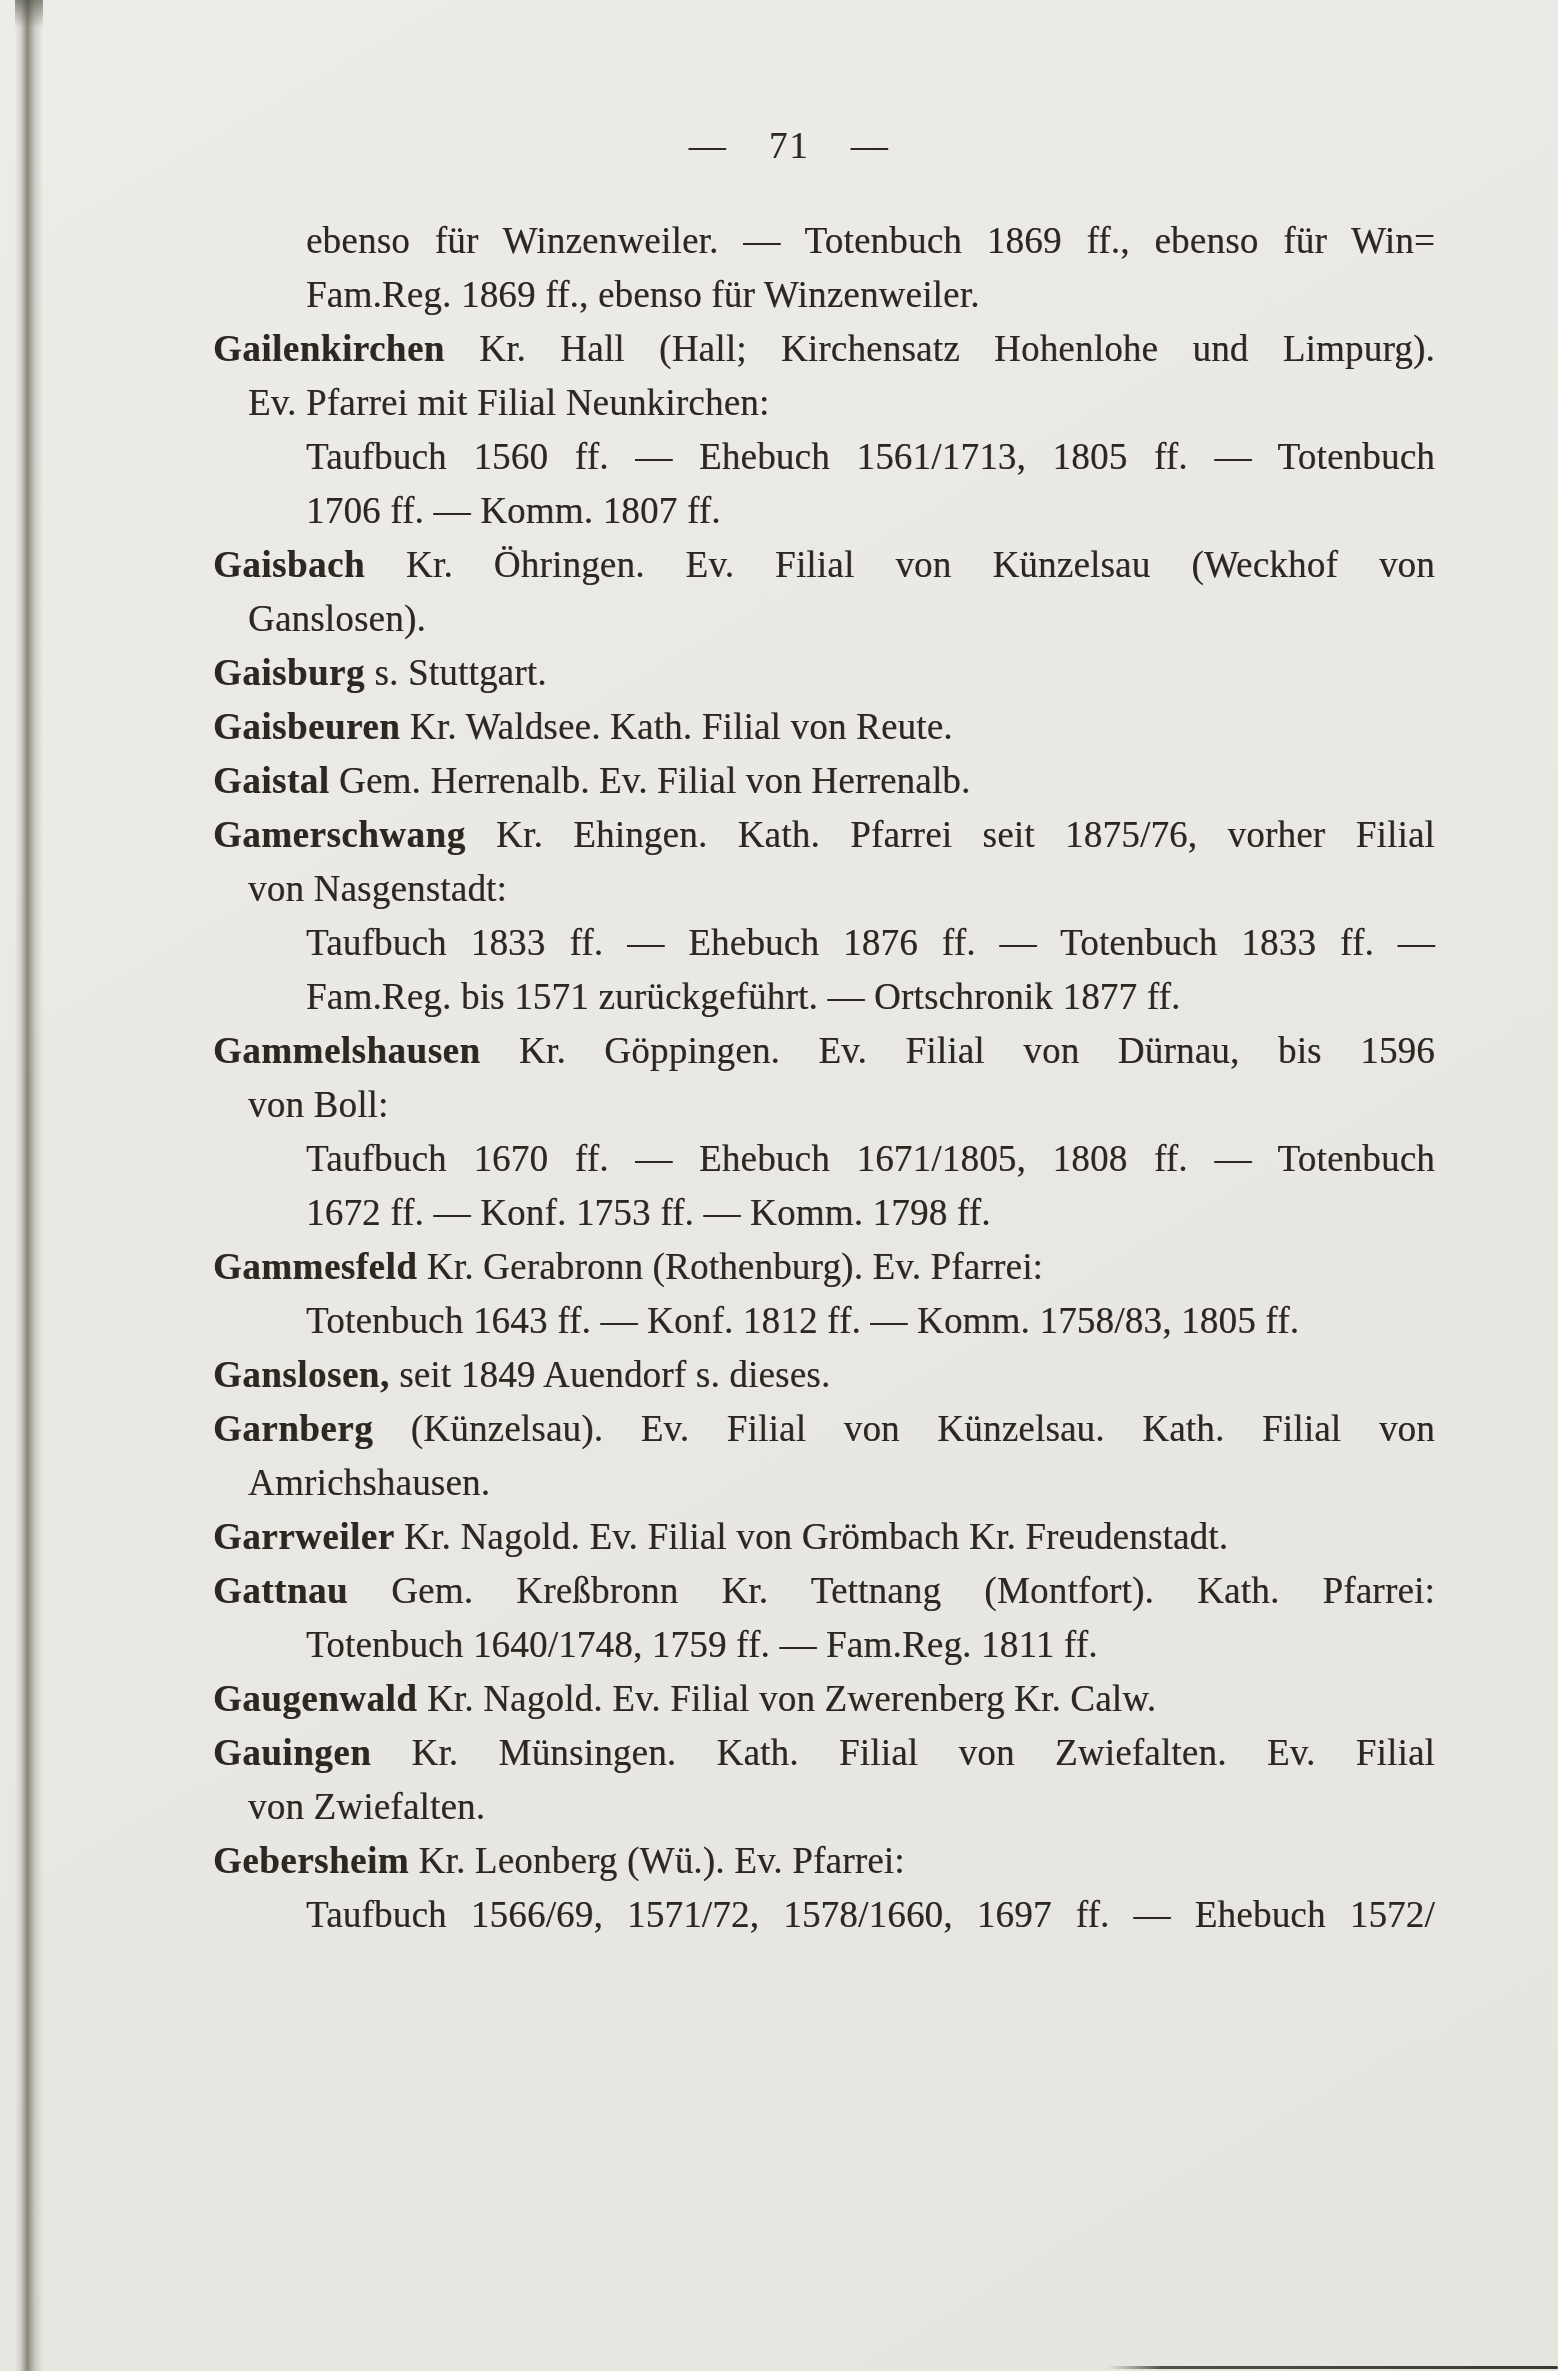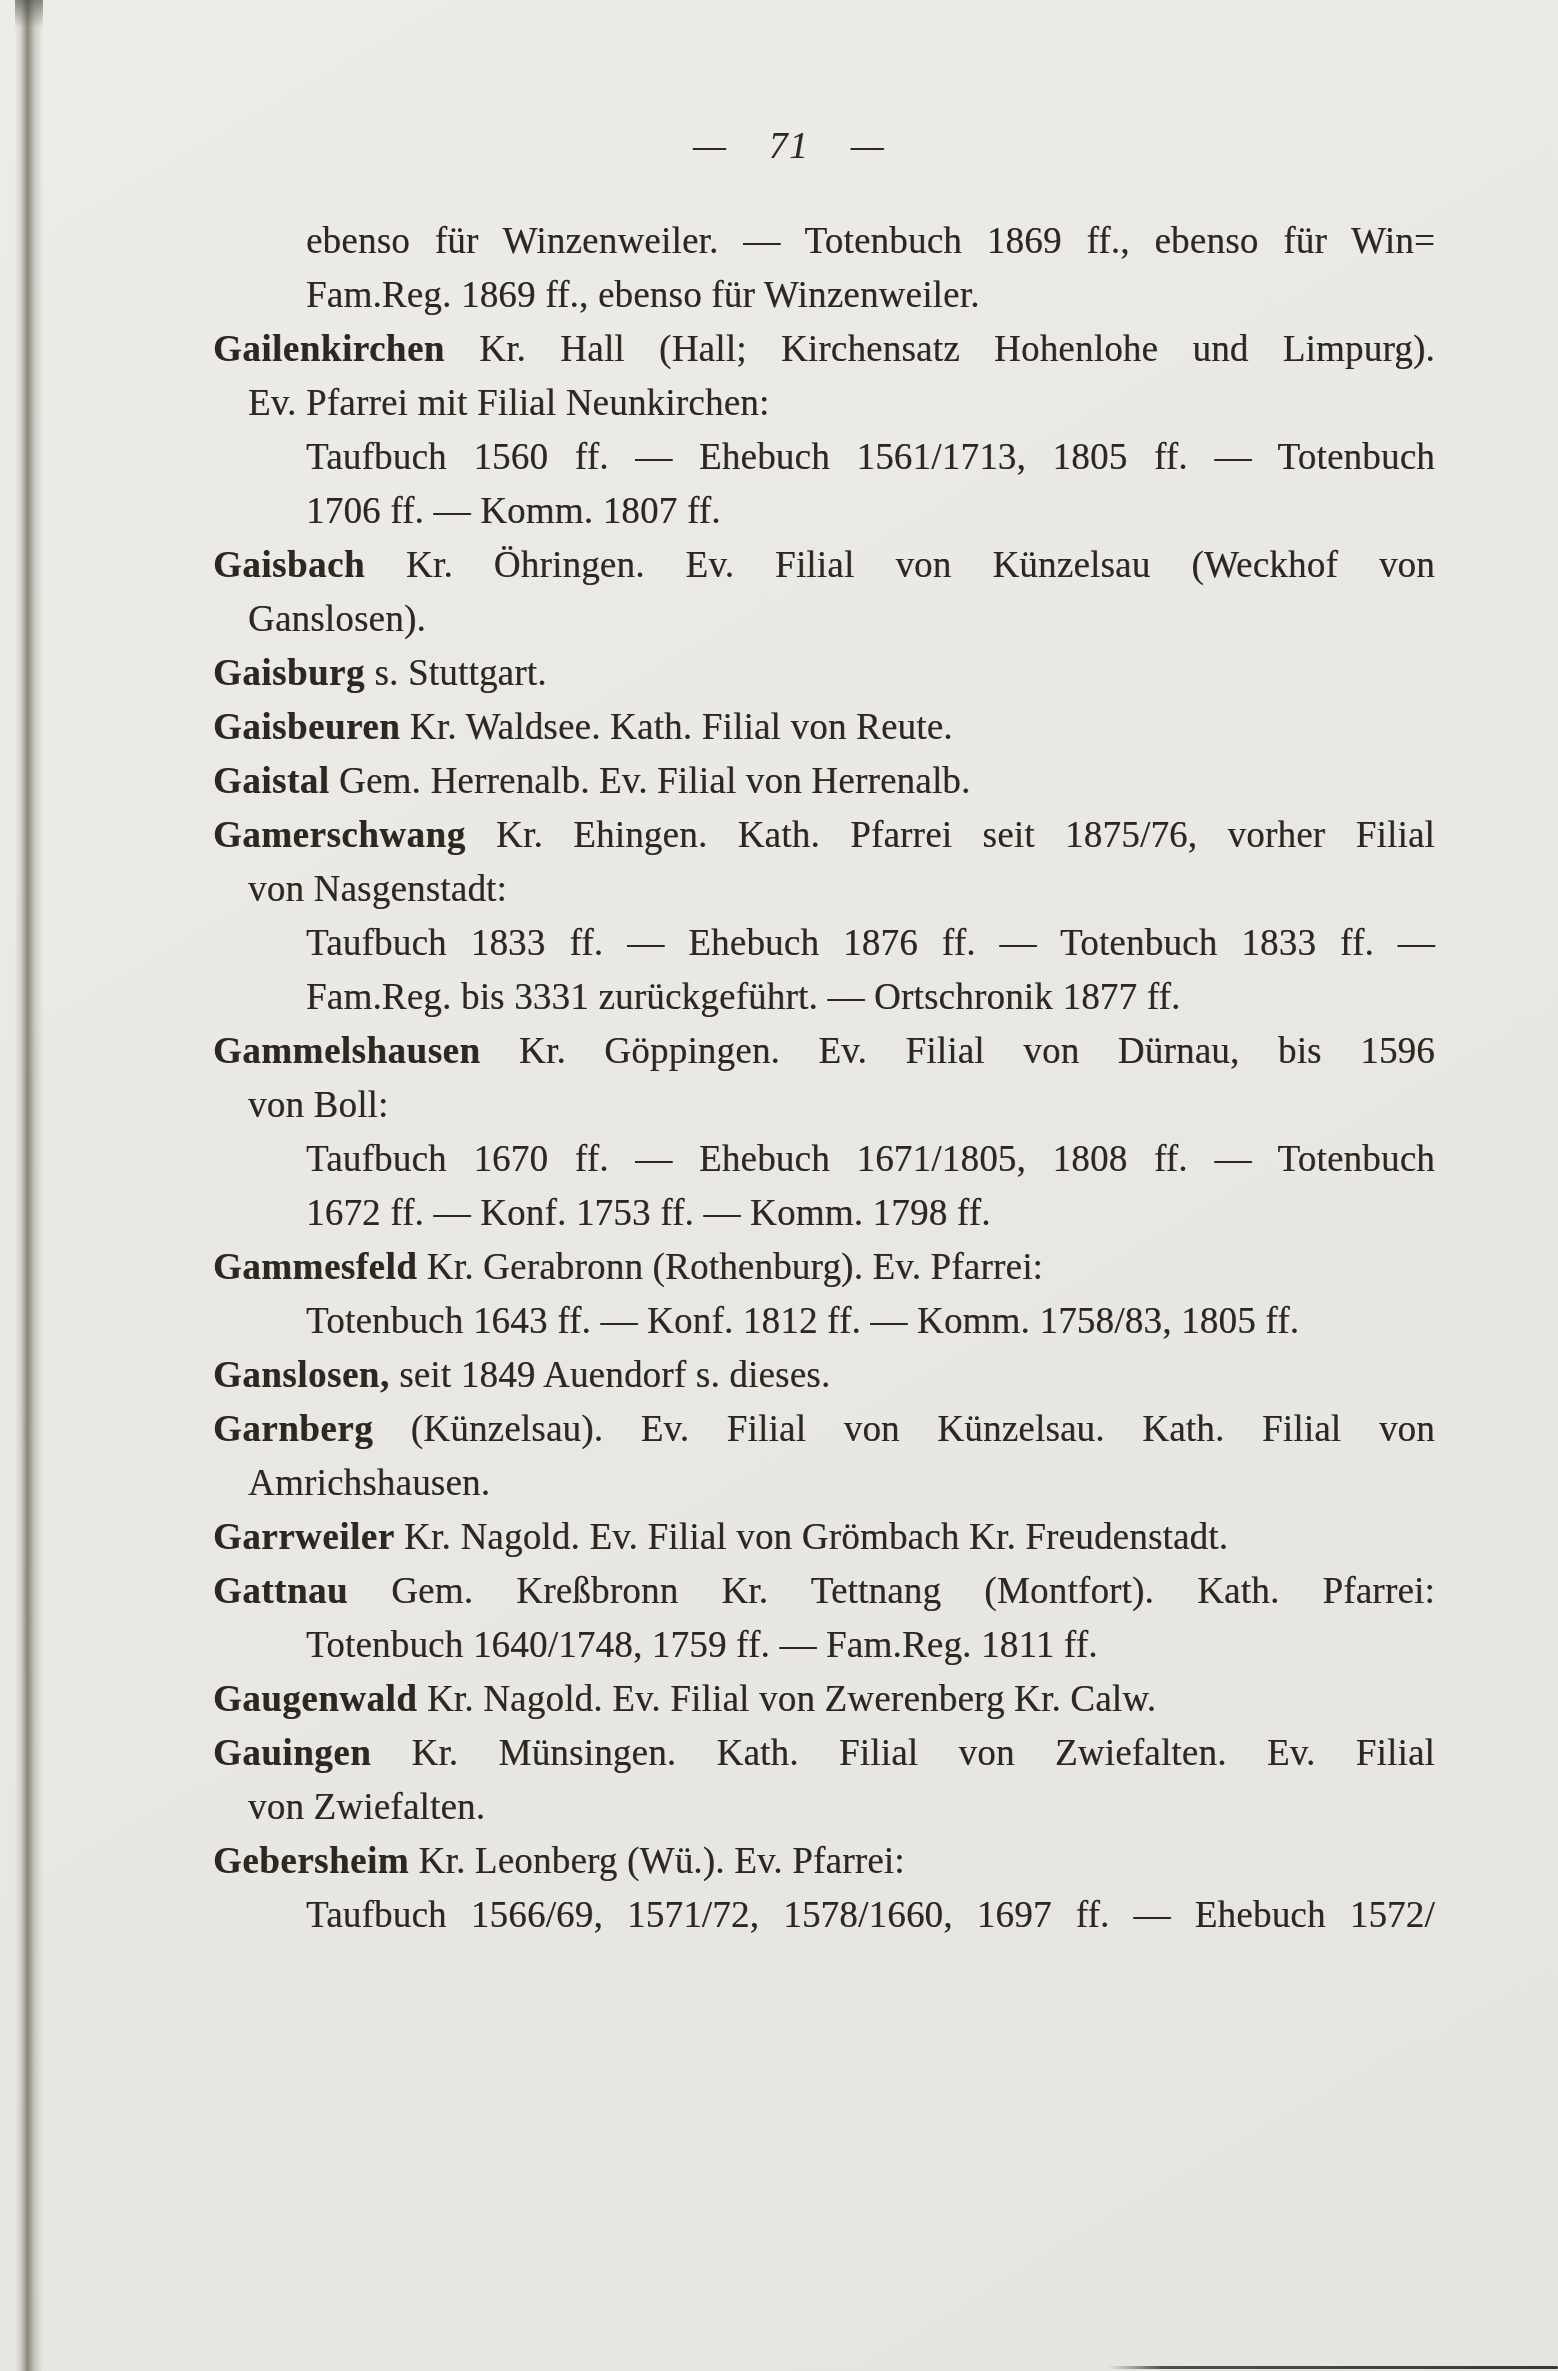--- a/index.html
+++ b/index.html
@@ -59,21 +59,20 @@
     width: 1558px;
     padding-left: 20.6px;
     box-sizing: border-box;
     text-align: center;
     font-size: 37px;
     line-height: 47px;
     word-spacing: 30px;
     letter-spacing: 1.9px;
     color: #2e2b25;
     text-shadow: 0.4px 0.3px 0.5px rgba(46,43,37,0.45);
-    font-style: italic;
   }
   .page-text {
     position: absolute;
     left: 213px;
     top: 214px;
     width: 1222px;
     font-size: 37px;
     line-height: 54px;
     text-shadow: 0.5px 0.4px 0.6px rgba(43,40,34,0.5);
     letter-spacing: 0.2px;
@@ -109,21 +108,21 @@
   <div class="ln r j"><span>Taufbuch 1560 ff. — Ehebuch 1561/1713, 1805 ff. — Totenbuch</span></div>
   <div class="ln r"><span>1706 ff. — Komm. 1807 ff.</span></div>
   <div class="ln j"><span class="hw">Gaisbach</span><span> Kr. Öhringen. Ev. Filial von Künzelsau (Weckhof von</span></div>
   <div class="ln c"><span>Ganslosen).</span></div>
   <div class="ln"><span class="hw">Gaisburg</span><span> s. Stuttgart.</span></div>
   <div class="ln"><span class="hw">Gaisbeuren</span><span> Kr. Waldsee. Kath. Filial von Reute.</span></div>
   <div class="ln"><span class="hw">Gaistal</span><span> Gem. Herrenalb. Ev. Filial von Herrenalb.</span></div>
   <div class="ln j"><span class="hw">Gamerschwang</span><span> Kr. Ehingen. Kath. Pfarrei seit 1875/76, vorher Filial</span></div>
   <div class="ln c"><span>von Nasgenstadt:</span></div>
   <div class="ln r j"><span>Taufbuch 1833 ff. — Ehebuch 1876 ff. — Totenbuch 1833 ff. —</span></div>
-  <div class="ln r"><span>Fam.Reg. bis 3331 zurückgeführt. — Ortschronik 1877 ff.</span></div>
+  <div class="ln r"><span>Fam.Reg. bis 1571 zurückgeführt. — Ortschronik 1877 ff.</span></div>
   <div class="ln j"><span class="hw">Gammelshausen</span><span> Kr. Göppingen. Ev. Filial von Dürnau, bis 1596</span></div>
   <div class="ln c"><span>von Boll:</span></div>
   <div class="ln r j"><span>Taufbuch 1670 ff. — Ehebuch 1671/1805, 1808 ff. — Totenbuch</span></div>
   <div class="ln r"><span>1672 ff. — Konf. 1753 ff. — Komm. 1798 ff.</span></div>
   <div class="ln"><span class="hw">Gammesfeld</span><span> Kr. Gerabronn (Rothenburg). Ev. Pfarrei:</span></div>
   <div class="ln r"><span>Totenbuch 1643 ff. — Konf. 1812 ff. — Komm. 1758/83, 1805 ff.</span></div>
   <div class="ln"><span class="hw">Ganslosen,</span><span> seit 1849 Auendorf s. dieses.</span></div>
   <div class="ln j"><span class="hw">Garnberg</span><span> (Künzelsau). Ev. Filial von Künzelsau. Kath. Filial von</span></div>
   <div class="ln c"><span>Amrichshausen.</span></div>
   <div class="ln"><span class="hw">Garrweiler</span><span> Kr. Nagold. Ev. Filial von Grömbach Kr. Freudenstadt.</span></div>

